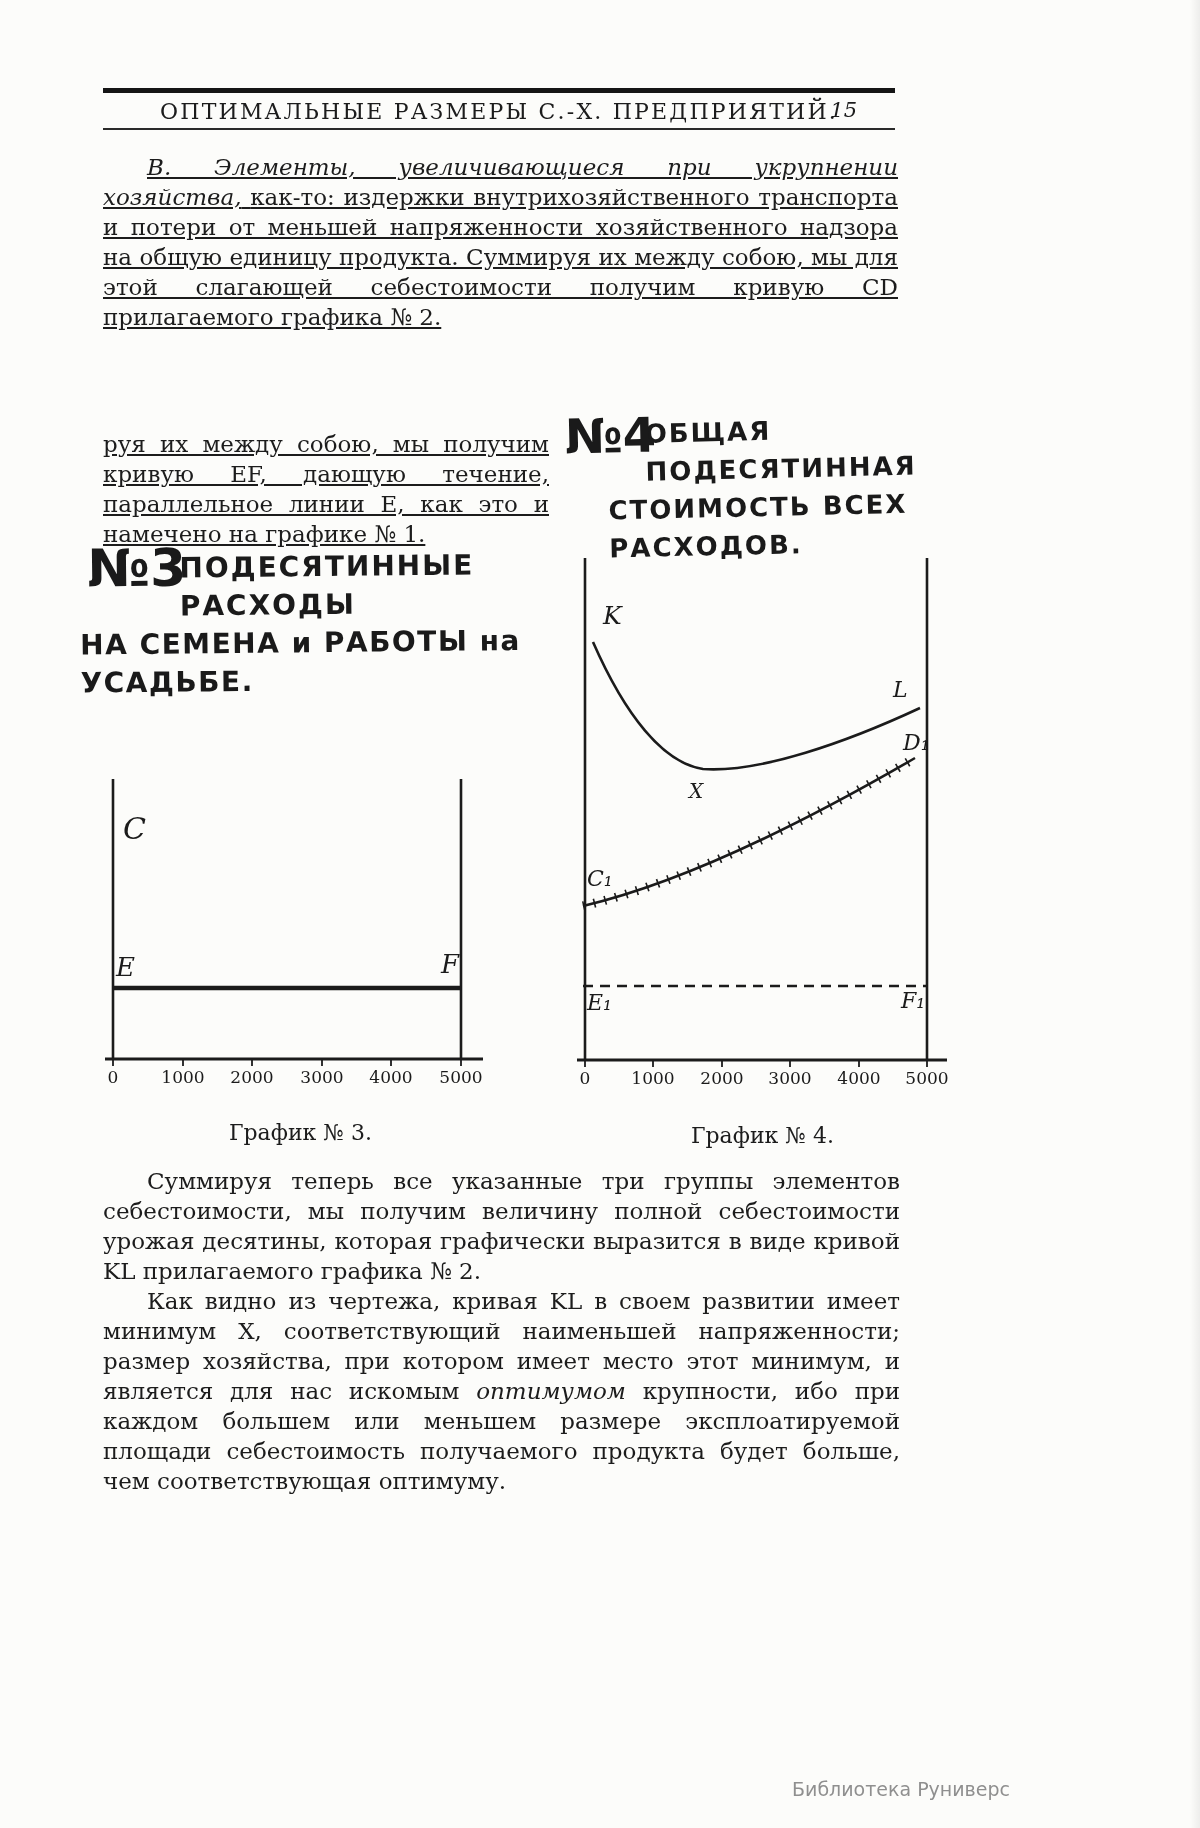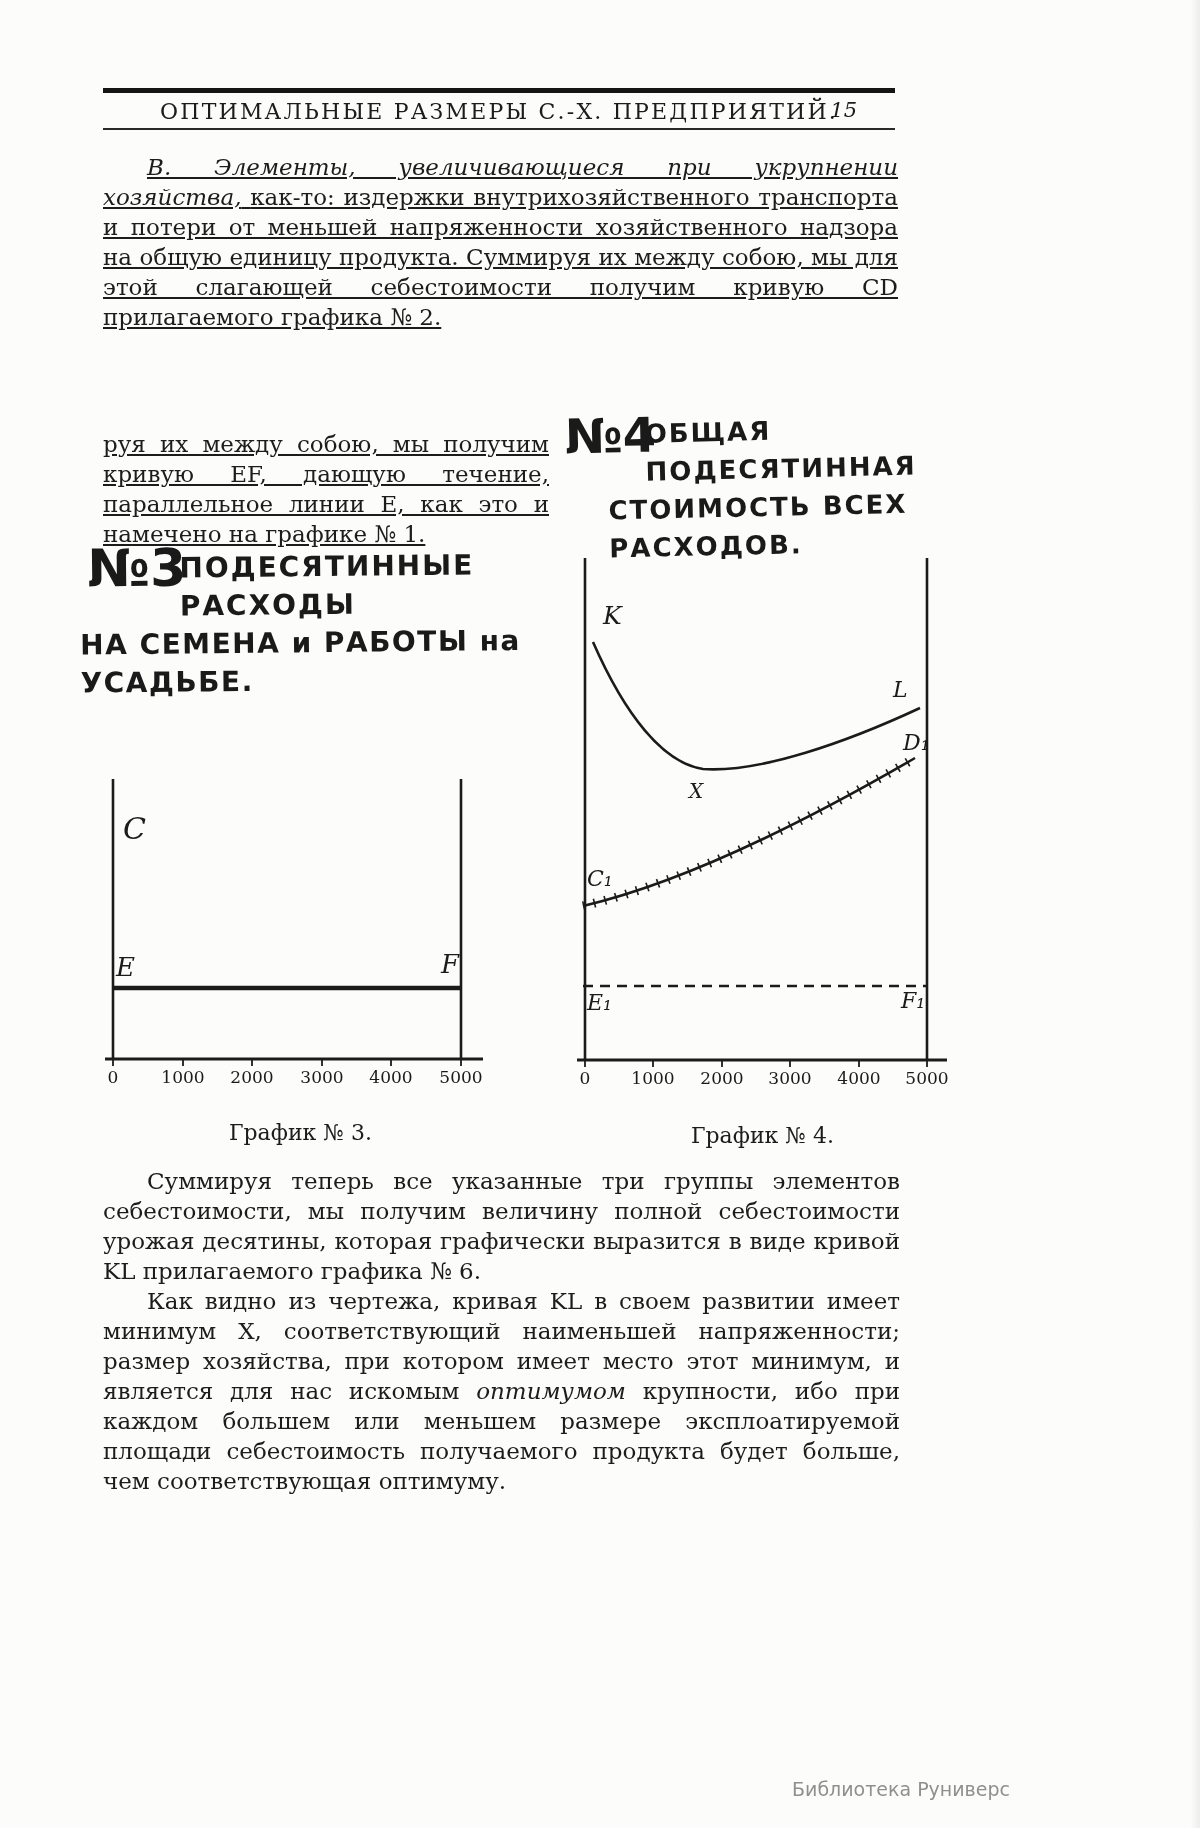--- a/index.html
+++ b/index.html
@@ -169,21 +169,21 @@
     <text class="tick" x="147" y="534">2000</text>
     <text class="tick" x="215" y="534">3000</text>
     <text class="tick" x="284" y="534">4000</text>
     <text class="tick" x="352" y="534">5000</text>
   </svg>
 
   <div class="caption" id="cap-g3">График № 3.</div>
   <div class="caption" id="cap-g4">График № 4.</div>
 
   <div id="closing">
-    <p class="indent">Суммируя теперь все указанные три группы элементов себестоимости, мы получим величину полной себестоимости урожая десятины, которая графически выразится в виде кривой KL прилагаемого графика № 6.</p>
+    <p class="indent">Суммируя теперь все указанные три группы элементов себестоимости, мы получим величину полной себестоимости урожая десятины, которая графически выразится в виде кривой KL прилагаемого графика № 2.</p>
     <p class="indent">
       <span>Как видно из чертежа, кривая KL в своем развитии имеет минимум X, соответствующий наименьшей напряженности; размер хозяйства, при котором имеет место этот минимум, и является для нас искомым</span>
       <em>оптимумом</em>
       <span>крупности, ибо при каждом большем или меньшем размере эксплоатируемой площади себестоимость получаемого продукта будет больше, чем соответствующая оптимуму.</span>
     </p>
   </div>
 
   <div class="watermark">Библиотека Руниверс</div>
 
   <div class="scan-edge"></div>

